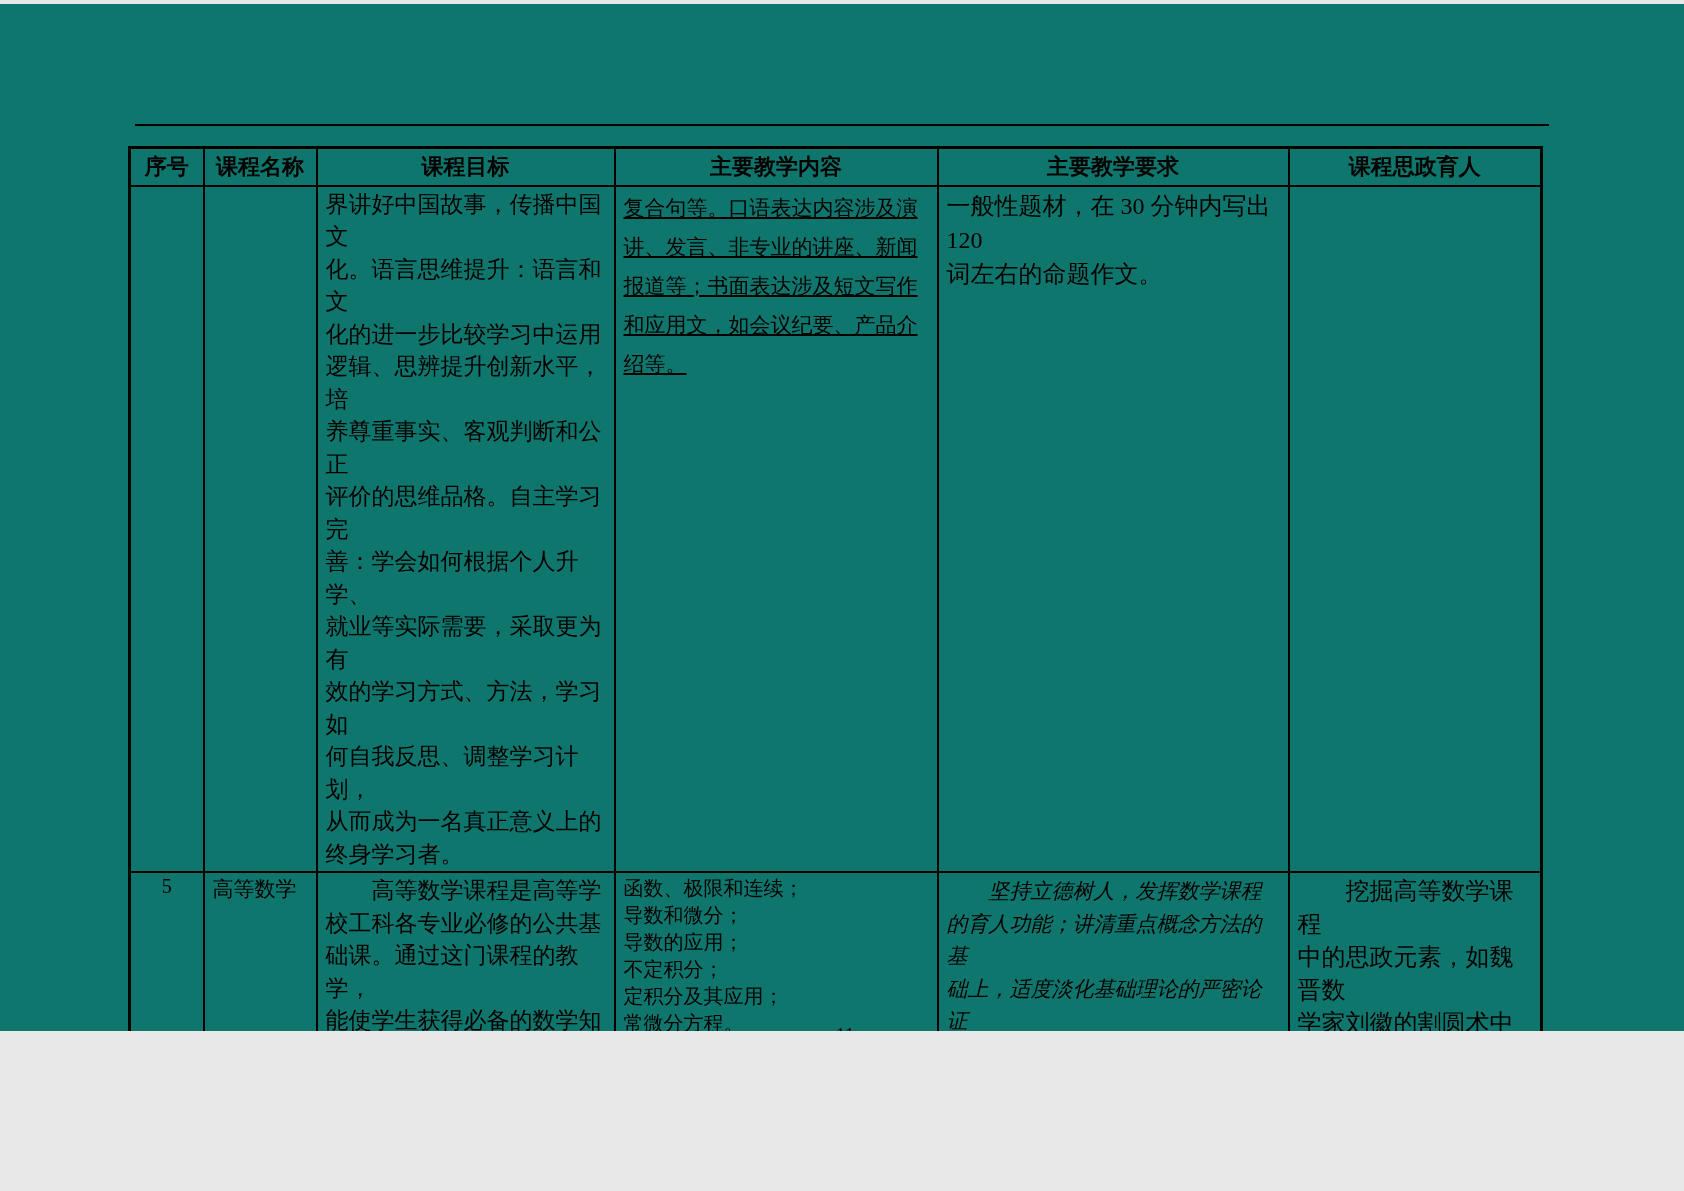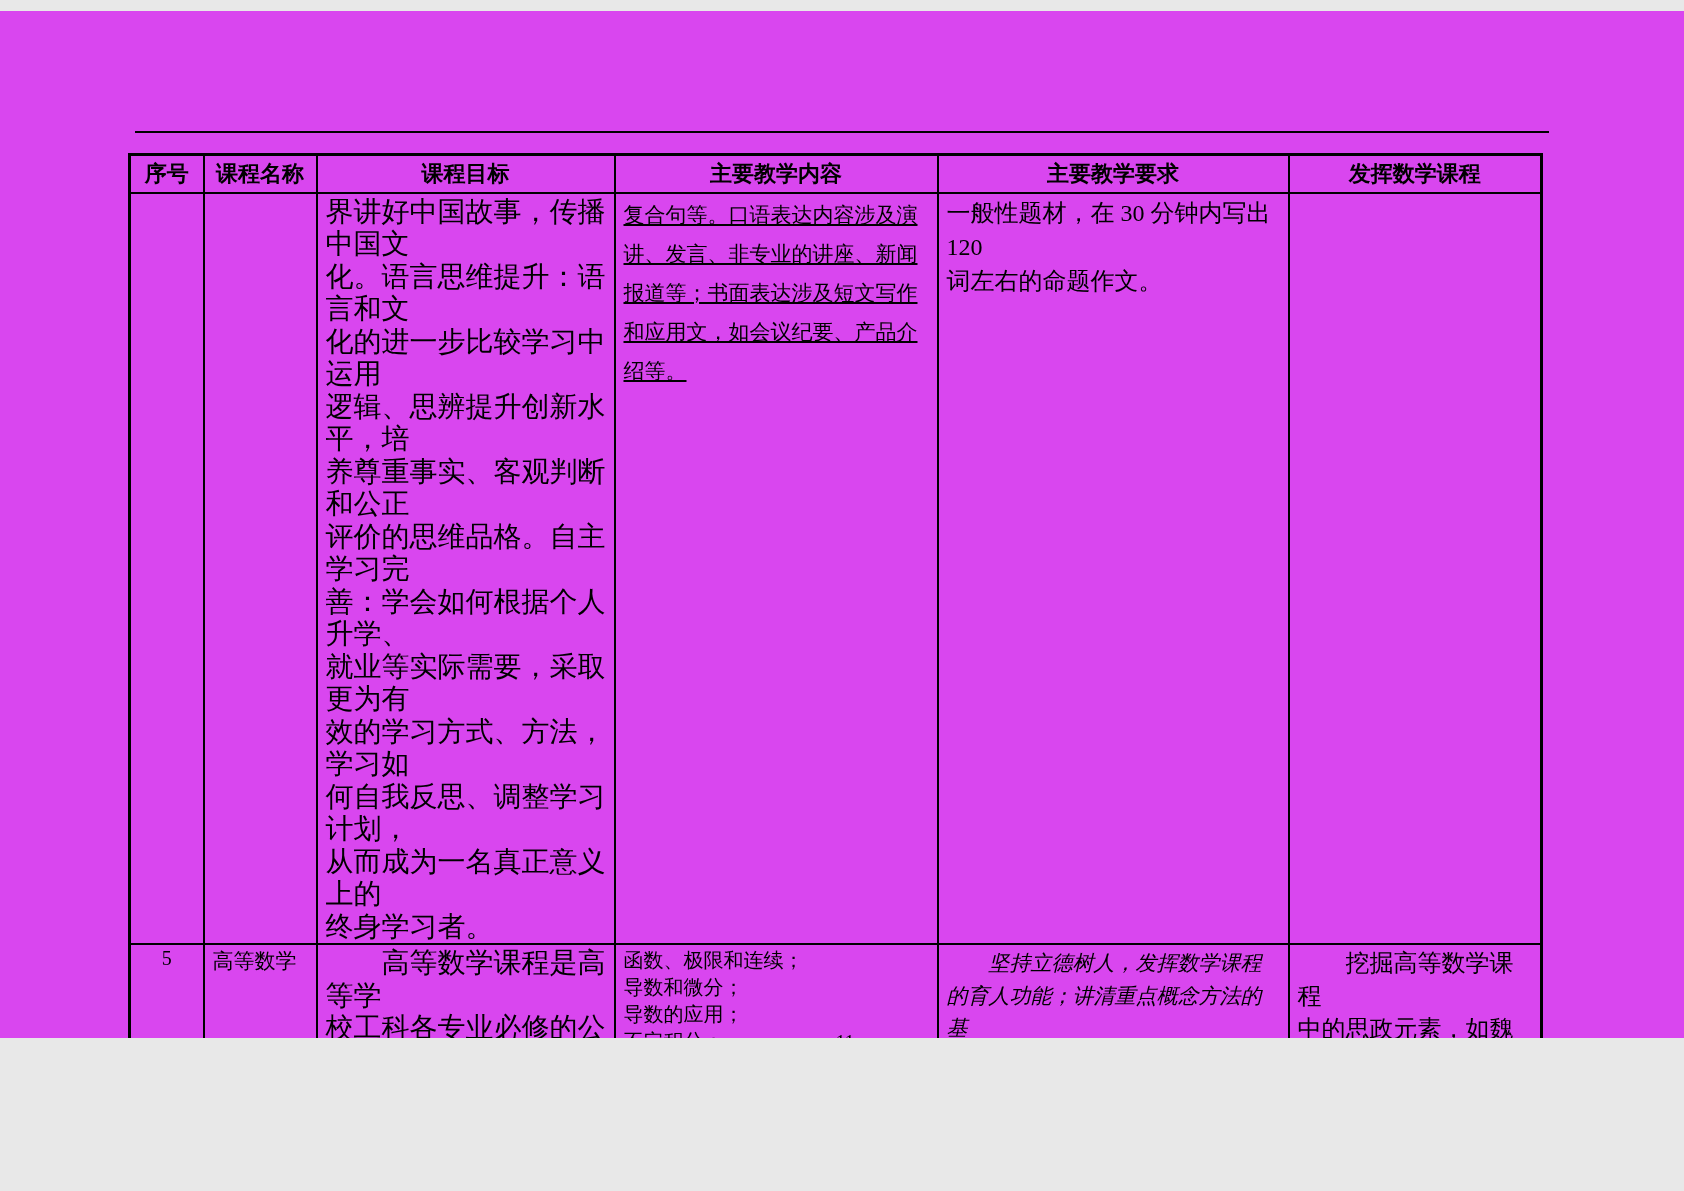--- a/index.html
+++ b/index.html
@@ -1,21 +1,21 @@
 <!DOCTYPE html>
 <html><head>
 <meta charset="utf-8">
 <style>
   html, body { margin: 0; padding: 0; background: #e8e8e8; }
   .page {
     position: relative;
     width: 1684px;
     height: 1027px;
-    background: #d946ef;
-    margin: 11px auto;
+    background: #0f766e;
+    margin: 4px auto;
     font-family: "Liberation Serif", "DejaVu Serif", serif;
     color: #000000;
     overflow: hidden;
   }
   .toprule {
     position: absolute;
     left: 135px;
     top: 120px;
     width: 1414px;
     border-top: 2px solid #000000;
@@ -39,21 +39,21 @@
     font-family: "Liberation Sans", "DejaVu Sans", sans-serif;
     font-weight: bold;
     font-size: 22px;
     text-align: center;
     vertical-align: middle;
     padding: 0;
   }
   .celltext { white-space: pre-line; }
   .c-seq    { text-align: center; font-size: 20px; padding-top: 6px; }
   .c-course { text-align: left; font-size: 21px; padding-top: 6px; }
-  .c-obj    { font-size: 28px; line-height: 32.5px; padding-top: 4px; border-radius: 10px; }
+  .c-obj    { font-size: 23px; line-height: 32.5px; padding-top: 4px; border-radius: 10px; }
   .c-cont1  { font-size: 21px; line-height: 39px; padding-top: 4px; text-decoration: underline; }
   .c-req1   { font-size: 24px; line-height: 34px; padding-top: 4px; }
   .c-cont5  { font-size: 20px; line-height: 27px; vertical-align: middle; padding-left: 64px; padding-top: 0; }
   .c-req5   { font-size: 21px; line-height: 32.5px; vertical-align: middle; padding-top: 0; font-style: italic; }
   .c-ideo5  { font-size: 24px; line-height: 33px; padding-top: 14px; }
   .pagenum {
     position: absolute;
     top: 1020px;
     left: 6px;
     right: 0;
@@ -78,21 +78,21 @@
       <col style="width:351px">
       <col style="width:253px">
     </colgroup>
     <thead>
       <tr style="height:38px">
         <th>序号</th>
         <th>课程名称</th>
         <th>课程目标</th>
         <th>主要教学内容</th>
         <th>主要教学要求</th>
-        <th>发挥数学课程</th>
+        <th>课程思政育人</th>
       </tr>
     </thead>
     <tbody>
       <tr style="height:391px">
         <td class="c-seq celltext"></td>
         <td class="c-course celltext"></td>
         <td class="c-obj celltext">界讲好中国故事，传播中国文
 化。语言思维提升：语言和文
 化的进一步比较学习中运用
 逻辑、思辨提升创新水平，培

